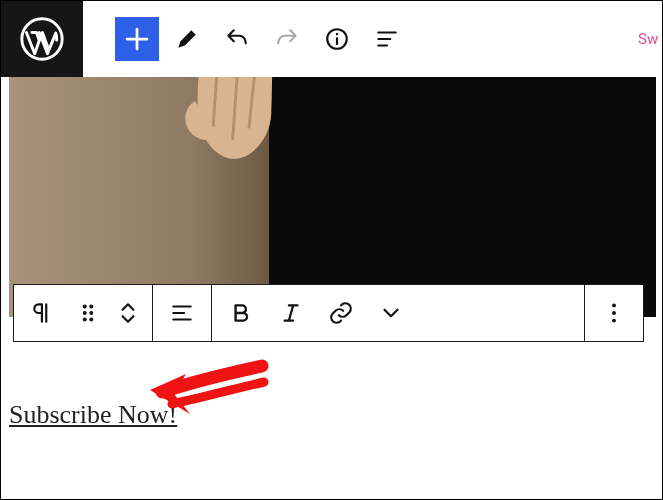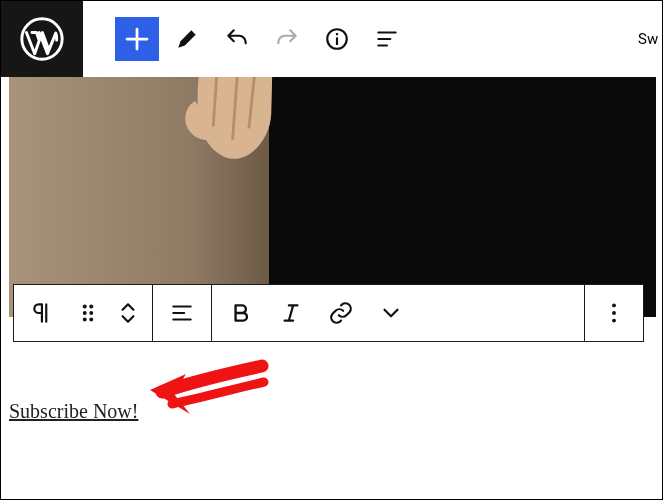--- a/index.html
+++ b/index.html
@@ -42,21 +42,21 @@
   .toolbar-btn.add {
     background: #2E5FE8;
     color: #fff;
     margin-left: 26px;
   }
   .toolbar-btn svg { width: 26px; height: 26px; }
   .toolbar-btn .big { width: 30px; height: 30px; }
   .disabled svg { opacity: 0.35; }
   .spacer { flex: 1; }
   .switch-link {
-    color: #000000;
+    color: #ec4899;
     font-size: 15px;
     padding-right: 0;
     cursor: pointer;
     overflow: hidden;
     white-space: nowrap;
     width: 24px;
   }
   
   .hero {
     margin: 0 8px;
@@ -108,21 +108,21 @@
     border: none;
     cursor: pointer;
   }
   .bt-btn svg { width: 26px; height: 26px; }
   
   .content {
     position: absolute;
     top: 399px;
     left: 8px;
     font-family: Georgia, "Times New Roman", serif;
-    font-size: 20px;
+    font-size: 26px;
     color: #222;
     text-decoration: underline;
   }
   
   .arrow-annot {
     position: absolute;
     top: 353px;
     left: 143px;
     width: 130px;
     height: 90px;

